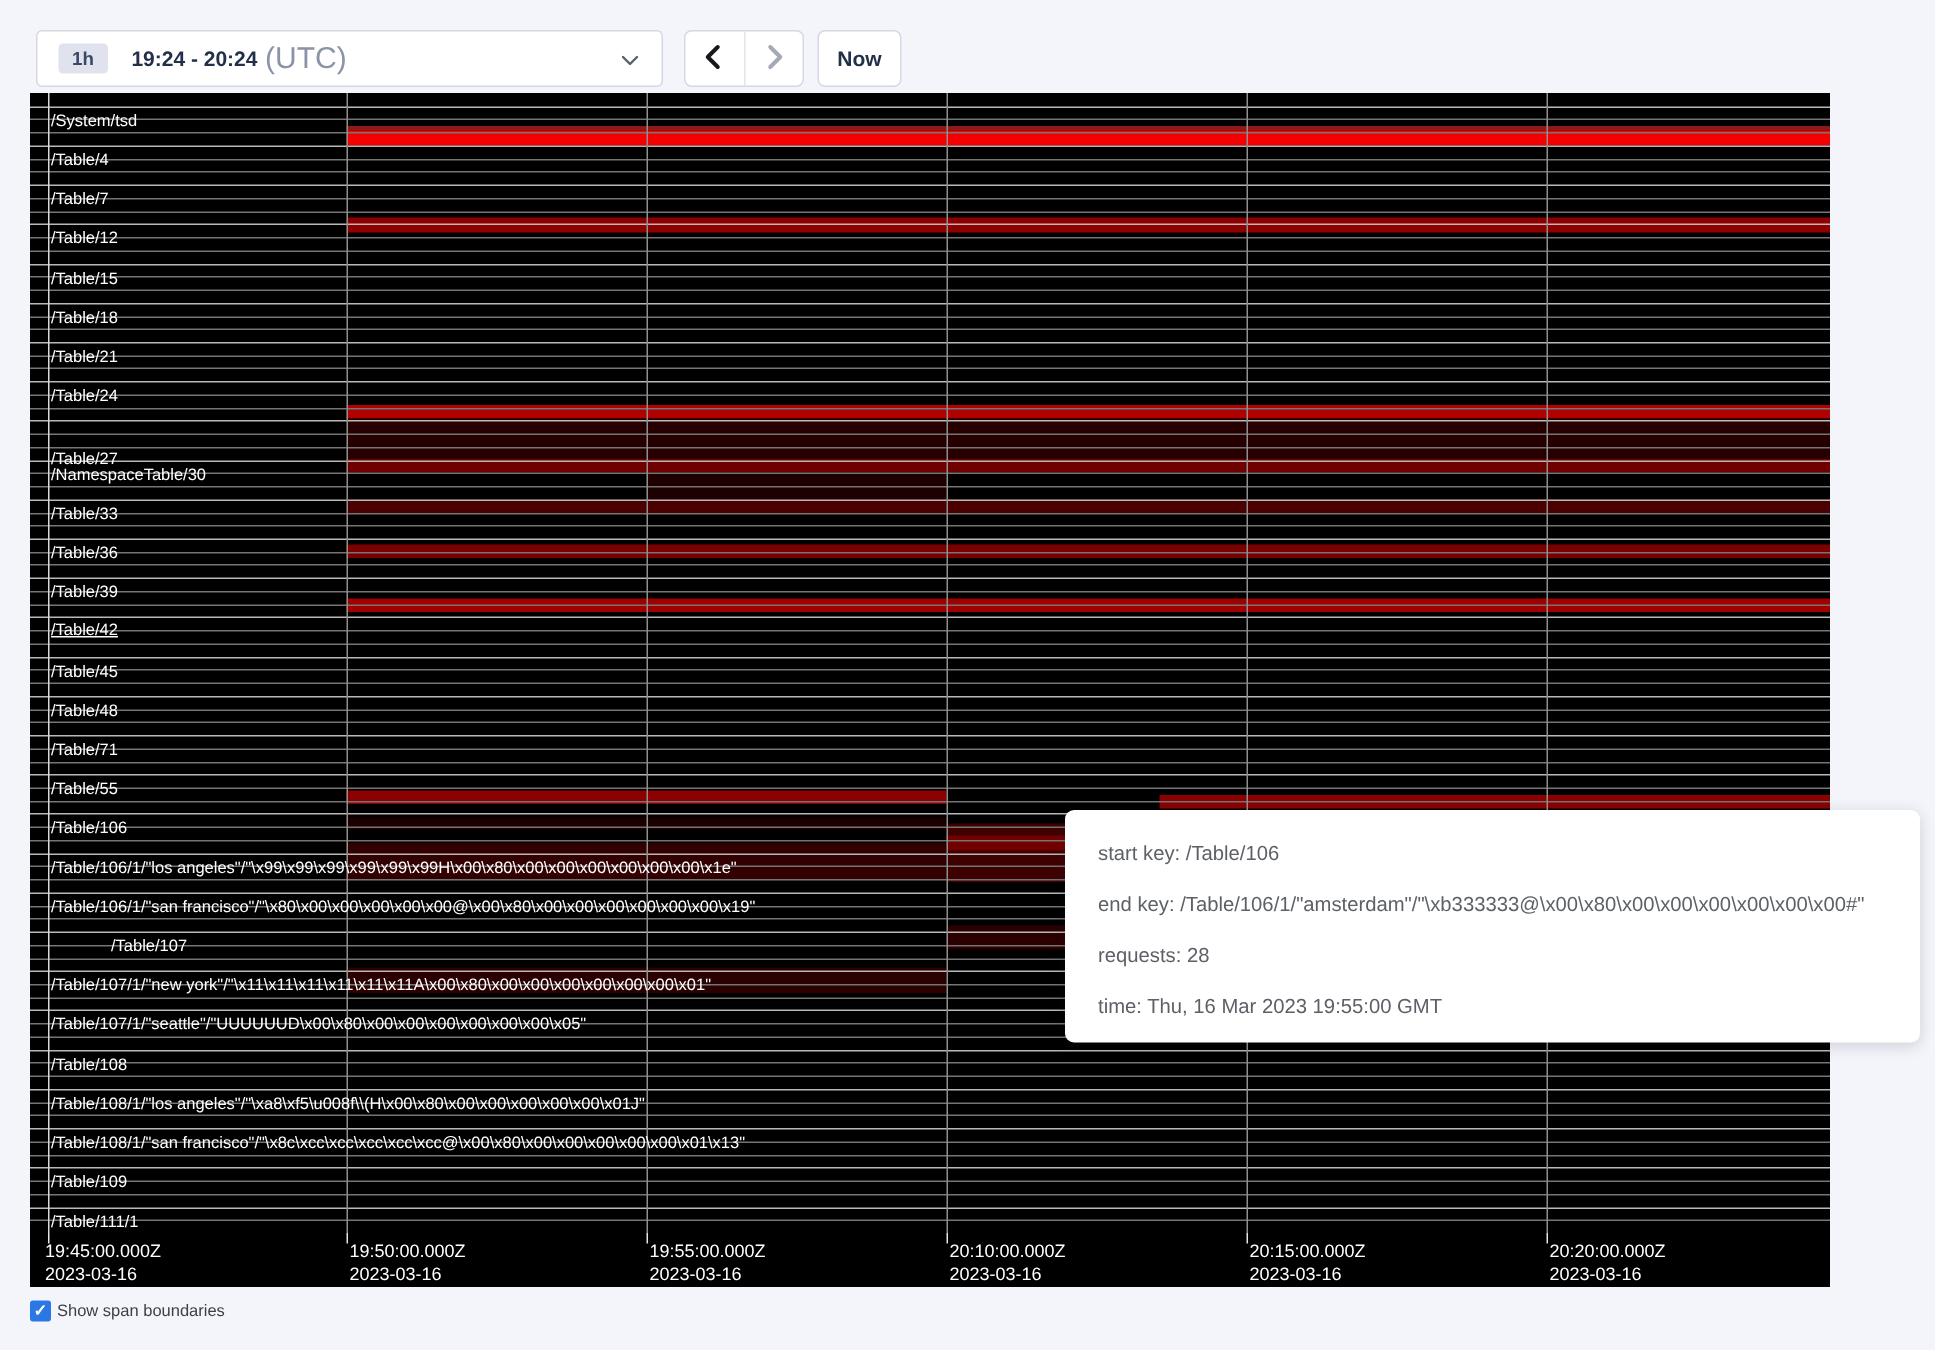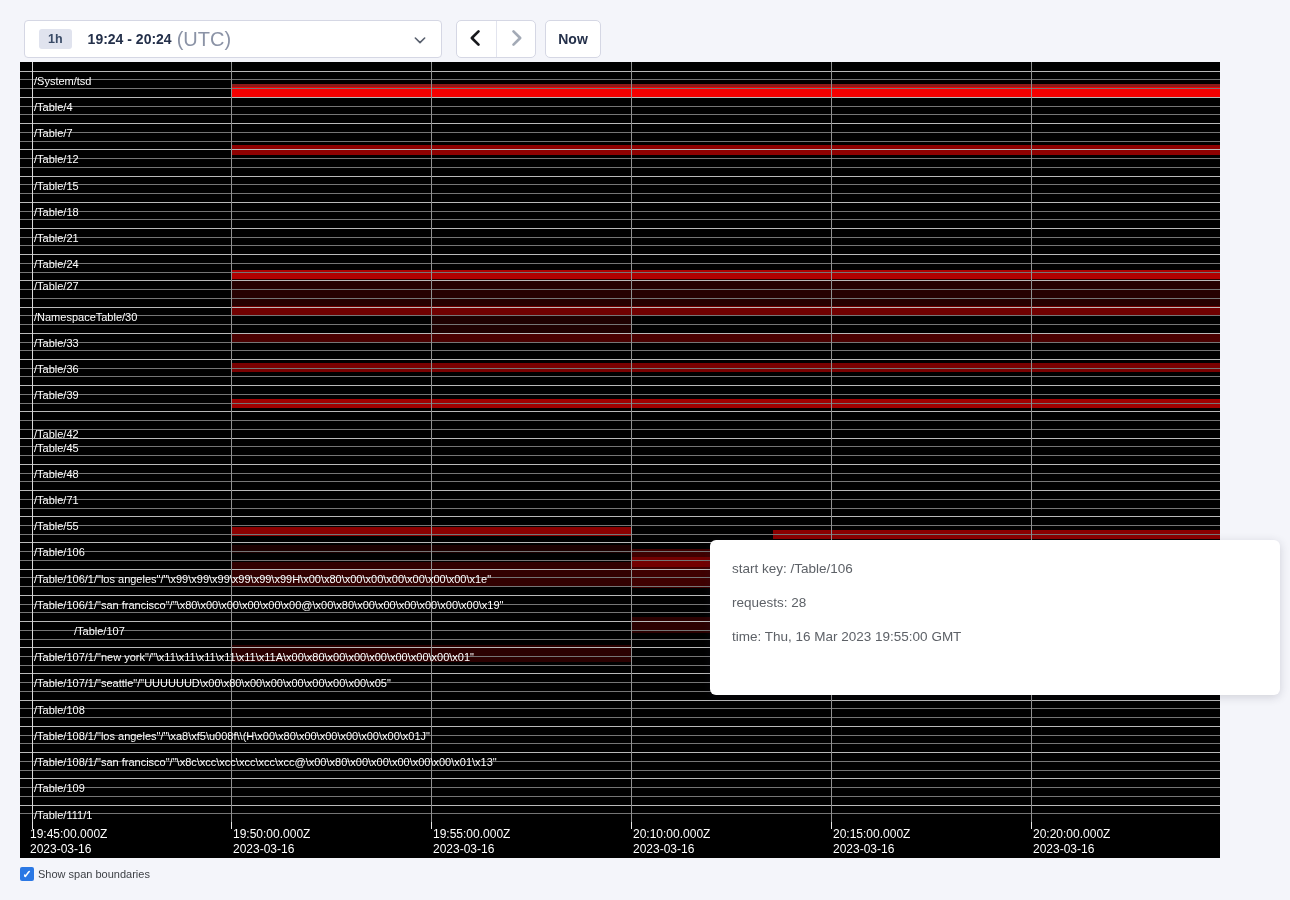--- a/index.html
+++ b/index.html
@@ -225,26 +225,26 @@
       <div class="vline" style="left: 811px;"></div>
       <div class="vline" style="left: 1011px;"></div>
       <div class="rowlabel" style="top: 12.7356px;">/System/tsd</div>
       <div class="rowlabel" style="top: 38.9425px;">/Table/4</div>
       <div class="rowlabel" style="top: 65.1494px;">/Table/7</div>
       <div class="rowlabel" style="top: 91.3563px;">/Table/12</div>
       <div class="rowlabel" style="top: 117.563px;">/Table/15</div>
       <div class="rowlabel" style="top: 143.77px;">/Table/18</div>
       <div class="rowlabel" style="top: 169.977px;">/Table/21</div>
       <div class="rowlabel" style="top: 196.184px;">/Table/24</div>
-      <div class="rowlabel" style="top: 218px;">/Table/27</div>
+      <div class="rowlabel" style="top: 238px;">/Table/27</div>
       <div class="rowlabel" style="top: 248.598px;">/NamespaceTable/30</div>
       <div class="rowlabel" style="top: 274.805px;">/Table/33</div>
       <div class="rowlabel" style="top: 301.012px;">/Table/36</div>
       <div class="rowlabel" style="top: 327.218px;">/Table/39</div>
-      <div class="rowlabel" style="top: 366px;">/Table/42</div>
+      <div class="rowlabel" style="top: 352px; text-decoration: underline;">/Table/42</div>
       <div class="rowlabel" style="top: 379.632px;">/Table/45</div>
       <div class="rowlabel" style="top: 405.839px;">/Table/48</div>
       <div class="rowlabel" style="top: 432.046px;">/Table/71</div>
       <div class="rowlabel" style="top: 458.253px;">/Table/55</div>
       <div class="rowlabel" style="top: 484.46px;">/Table/106</div>
       <div class="rowlabel" style="top: 510.667px;">/Table/106/1/"los angeles"/"\x99\x99\x99\x99\x99\x99H\x00\x80\x00\x00\x00\x00\x00\x00\x1e"</div>
       <div class="rowlabel" style="top: 536.874px;">/Table/106/1/"san francisco"/"\x80\x00\x00\x00\x00\x00@\x00\x80\x00\x00\x00\x00\x00\x00\x19"</div>
       <div class="rowlabel" style="top: 563.081px; margin-left: 40px;">/Table/107</div>
       <div class="rowlabel" style="top: 589.287px;">/Table/107/1/"new york"/"\x11\x11\x11\x11\x11\x11A\x00\x80\x00\x00\x00\x00\x00\x00\x01"</div>
       <div class="rowlabel" style="top: 615.494px;">/Table/107/1/"seattle"/"UUUUUUD\x00\x80\x00\x00\x00\x00\x00\x00\x05"</div>
@@ -283,20 +283,21 @@
       </div>
       <div class="axislabel" style="left: 1013px;">
         <div>20:20:00.000Z</div>
         <div>2023-03-16</div>
       </div>
     </div>
 </div>
 
 <div class="kv-tooltip">
   <p>start key: /Table/106</p>
+  <p>end key: /Table/106/1/"amsterdam"/"\xb333333@\x00\x80\x00\x00\x00\x00\x00\x00#"</p>
   <p>requests: 28</p>
   <p>time: Thu, 16 Mar 2023 19:55:00 GMT</p>
 </div>
 
 <div class="span-toggle">
   <span class="checkbox">✓</span>
   <span class="checkbox-label">Show span boundaries</span>
 </div>
 
 </body></html>

